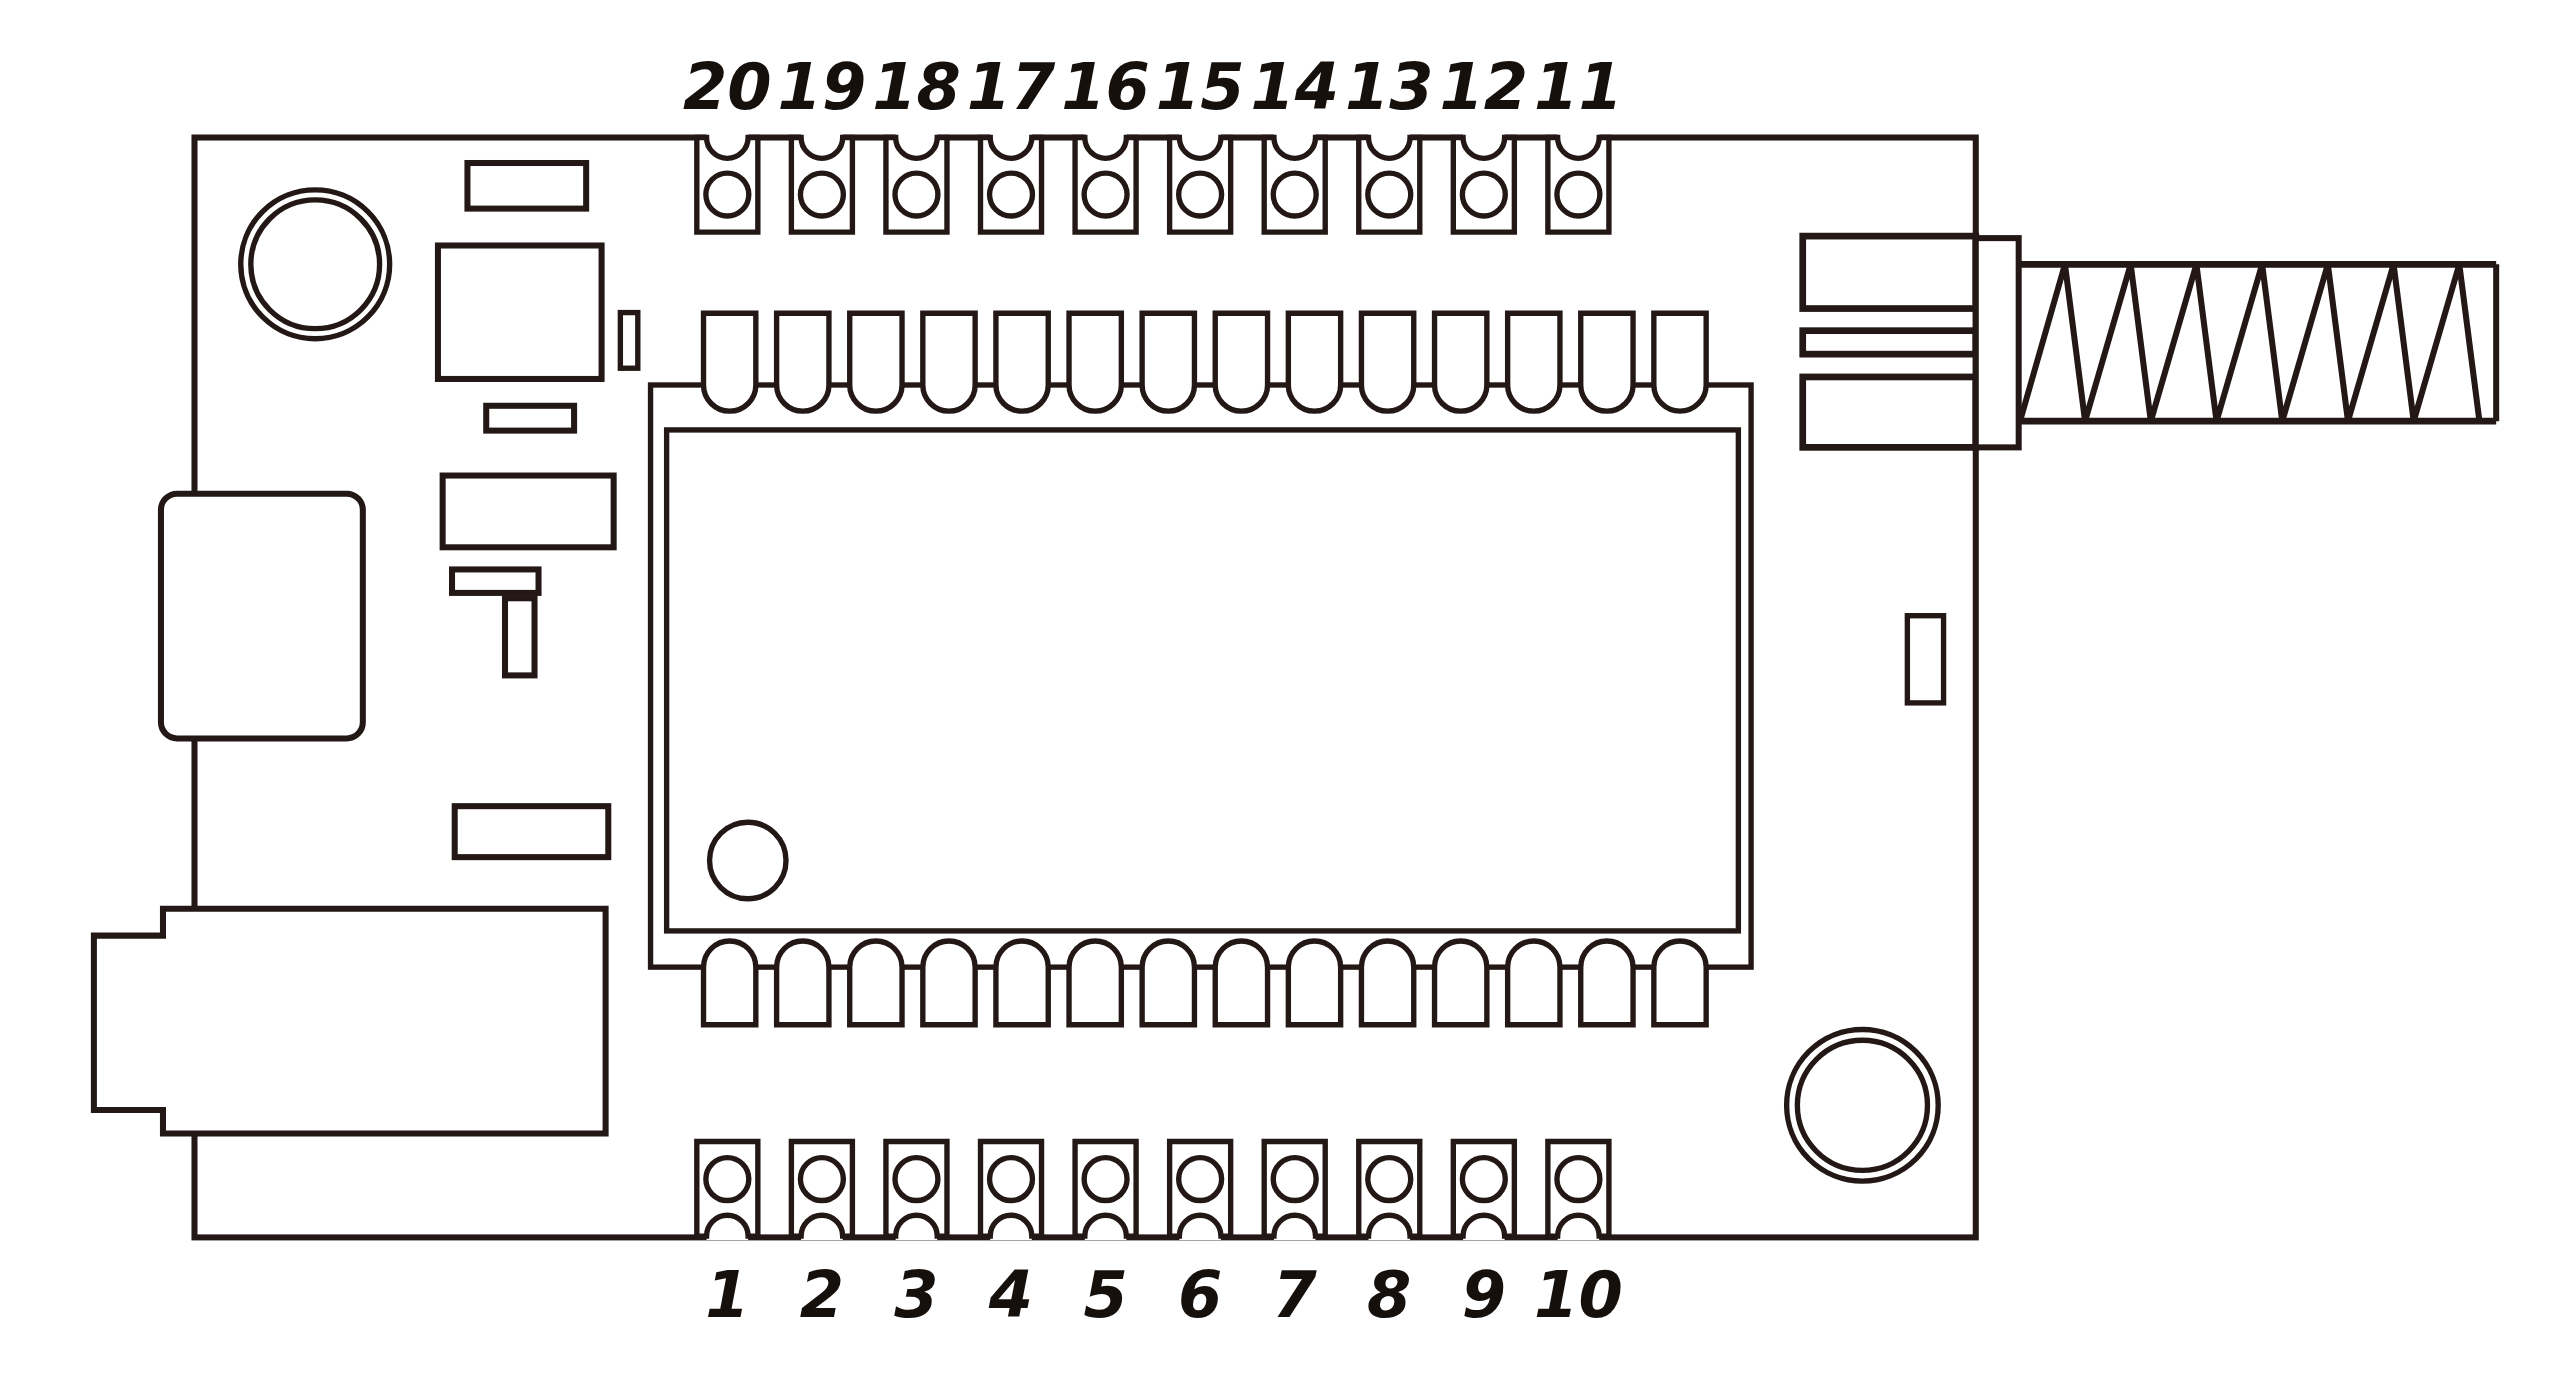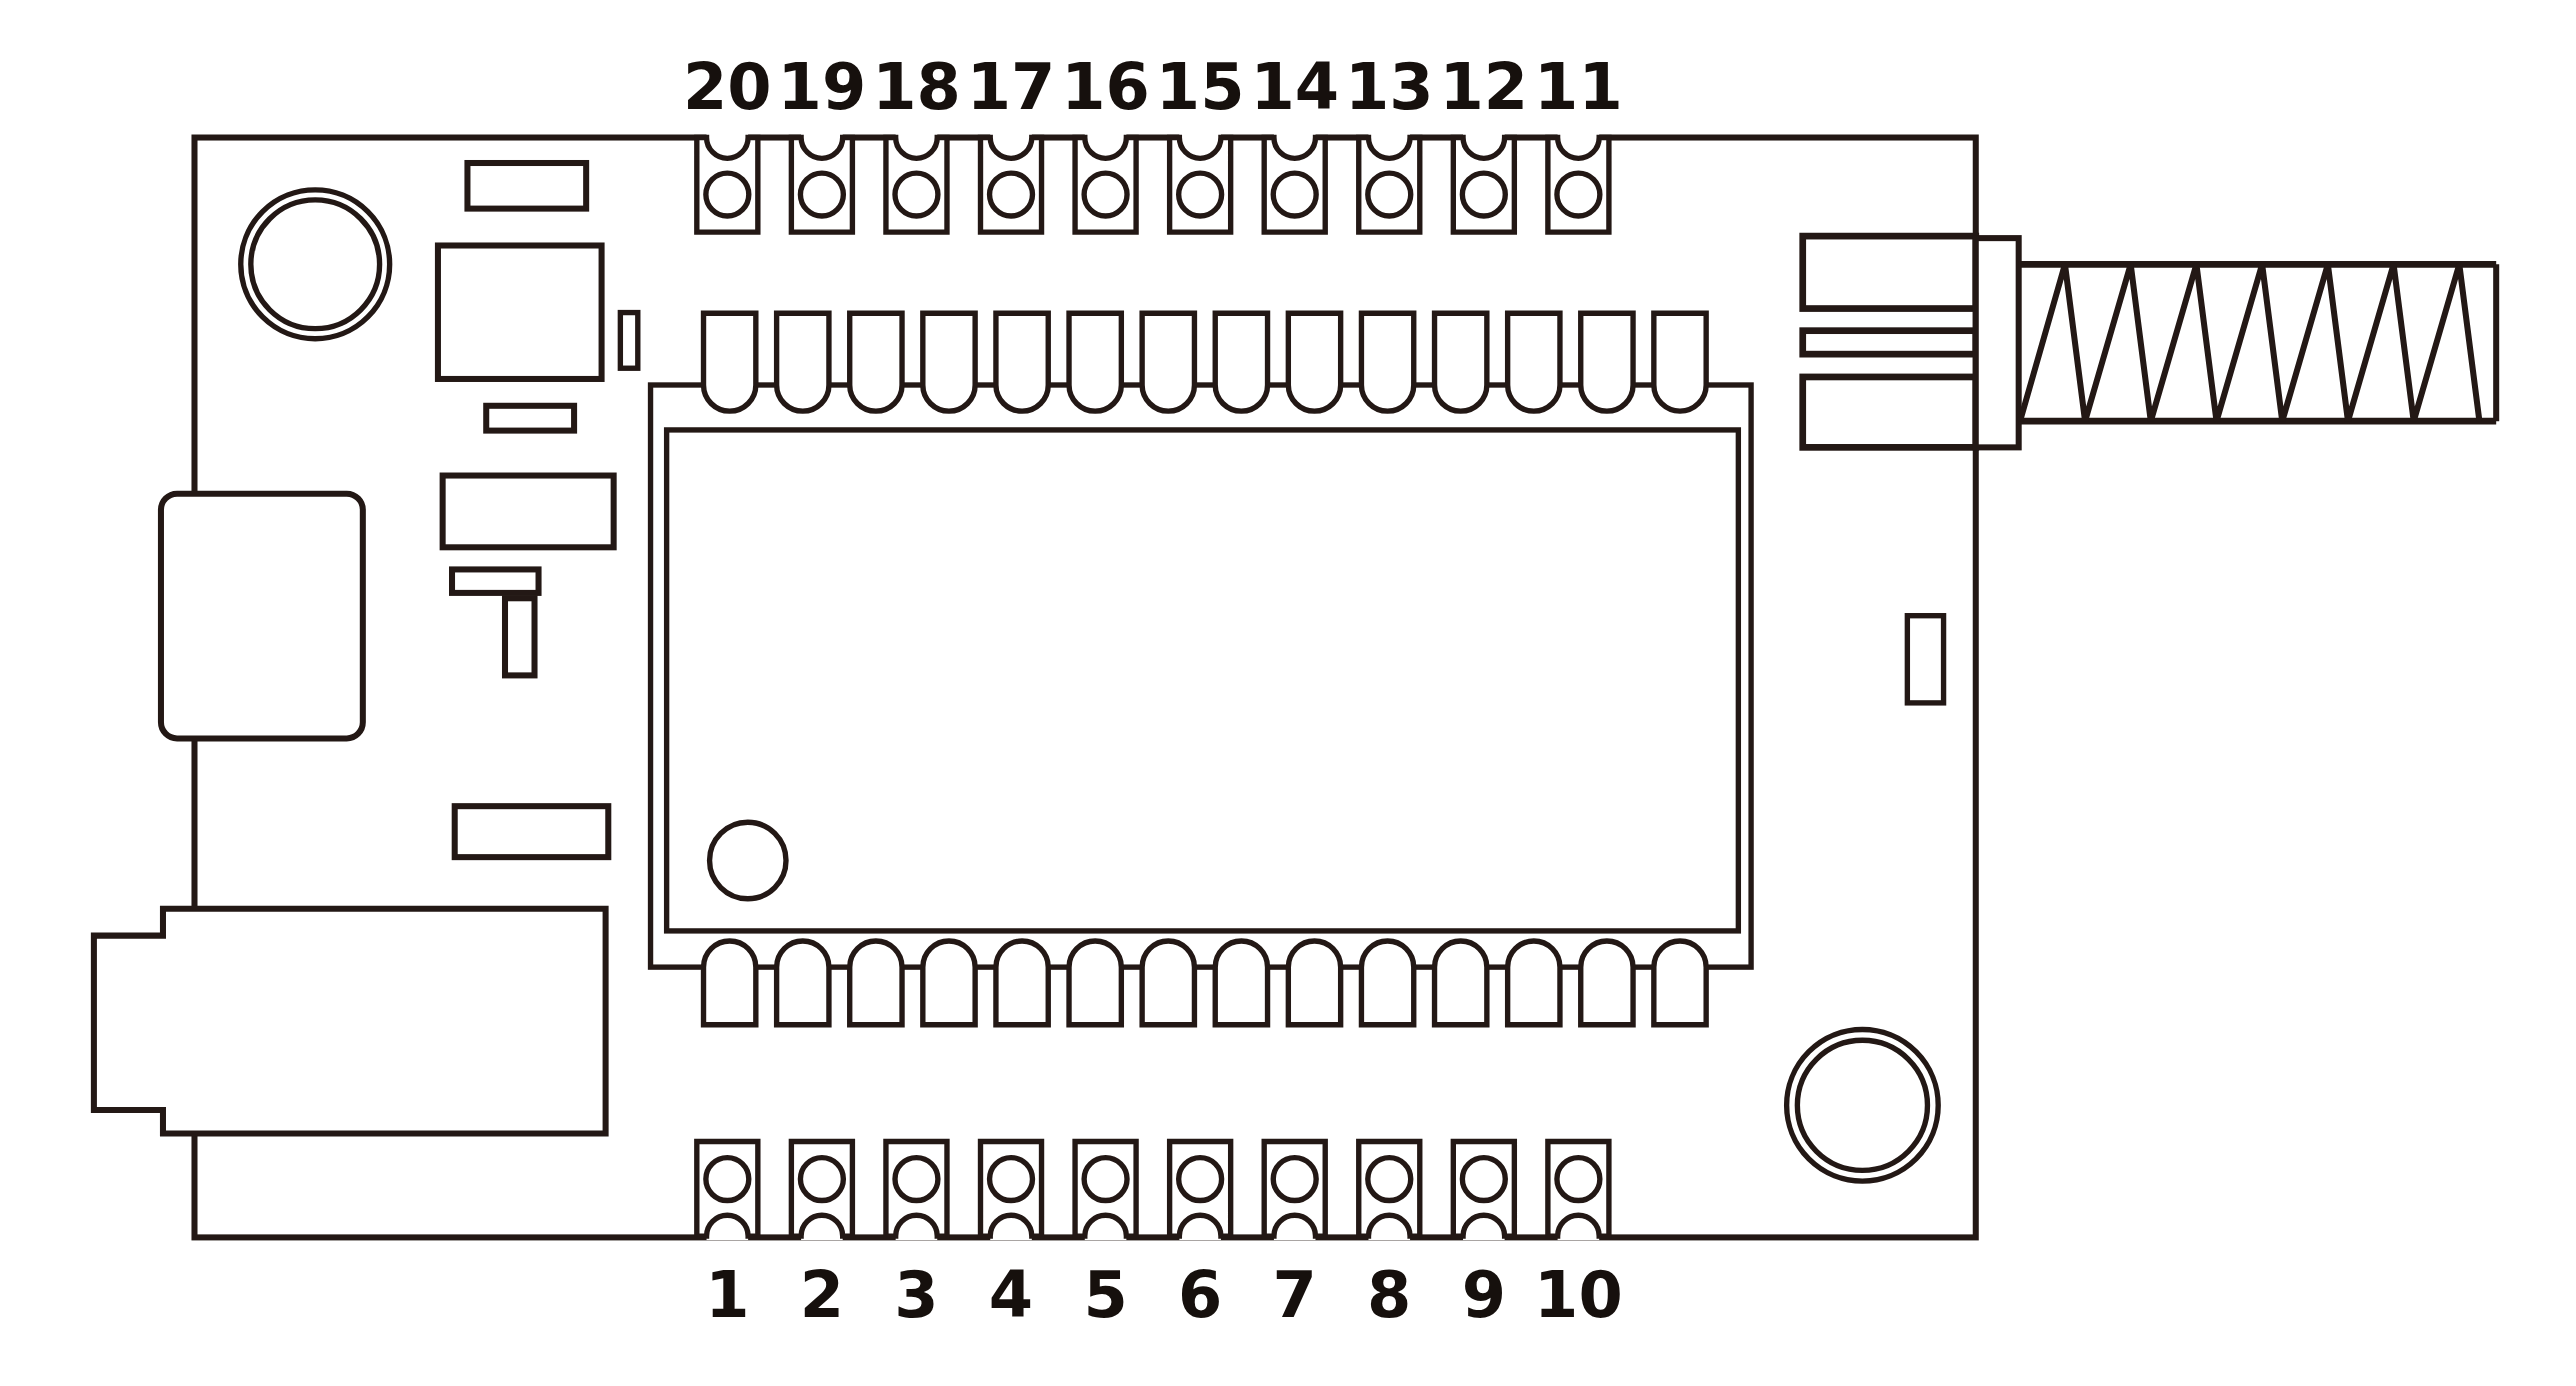--- a/index.html
+++ b/index.html
@@ -1,16 +1,16 @@
 <!DOCTYPE html>
 <html style="font-size:10.7px"><head>
 <meta charset="utf-8">
 <style>
   html,body{margin:0;padding:0;background:#ffffff;}
-  .stage{width:2576px;height:1387px;background:#ffffff;overflow:hidden;}
+  .stage{width:2576px;height:1387px;background:#ffffff;overflow:hidden;font-style:italic;}
   svg{display:block;background:#ffffff;}
   text.pin-num{
     font-family:"DejaVu Sans","Liberation Sans",sans-serif;
     font-weight:700;
     font-size:95px;
     fill:#16100d;
   }
 </style>
 </head>
 <body>

